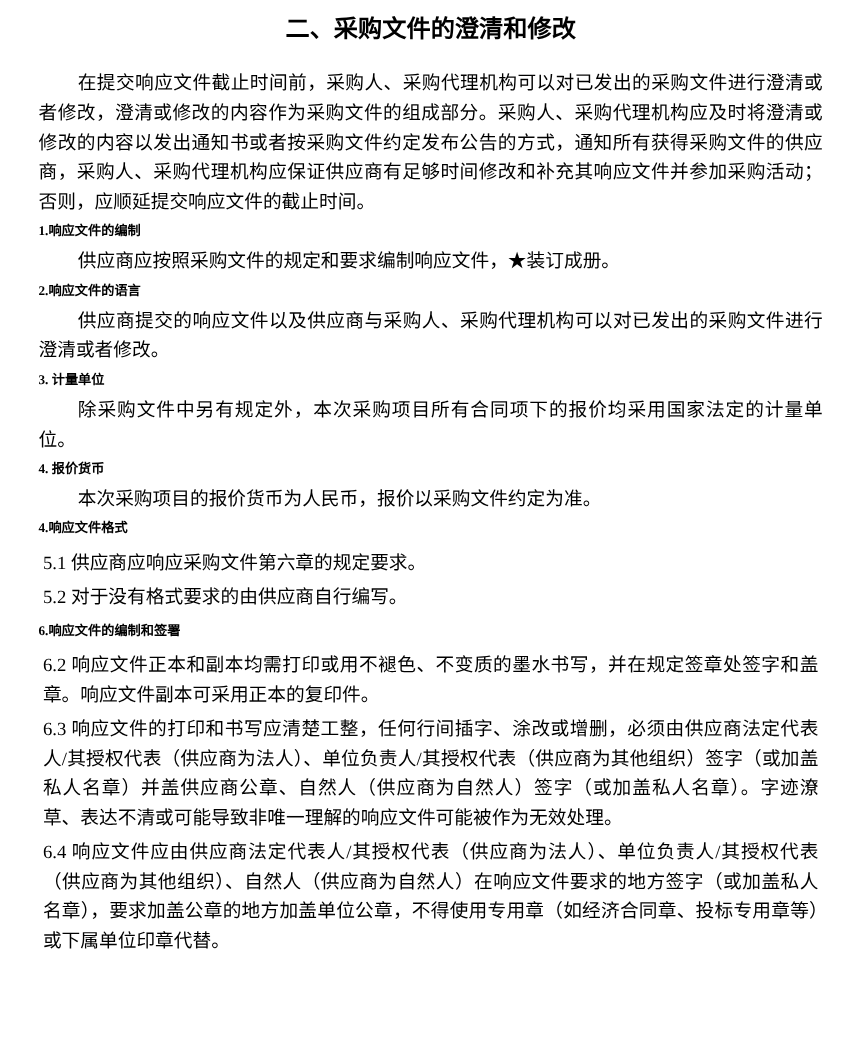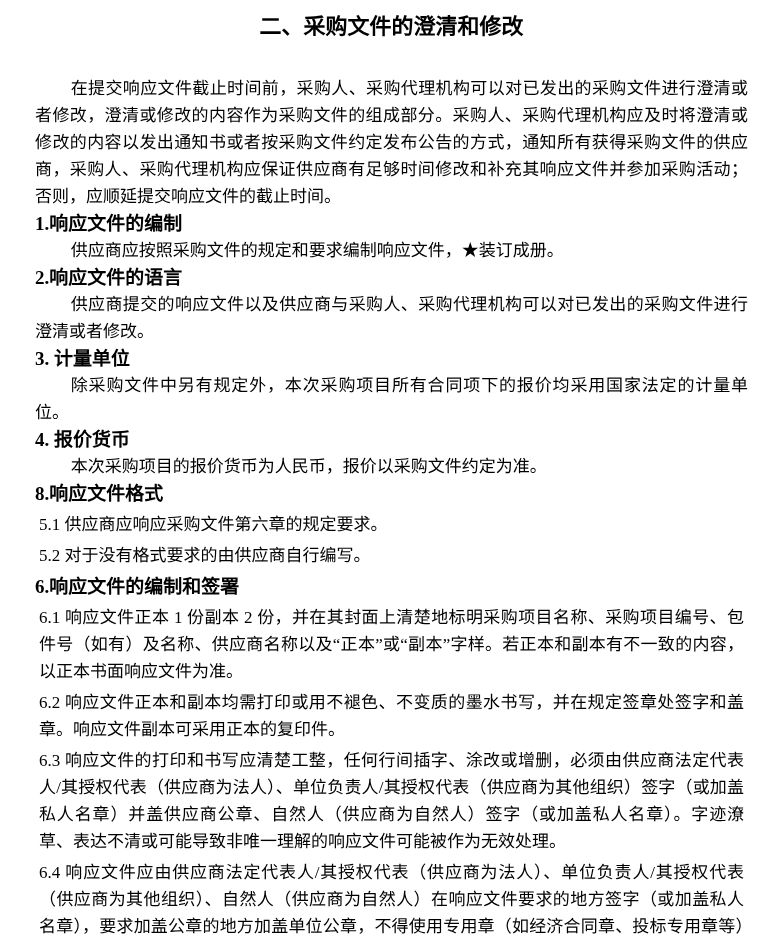--- a/index.html
+++ b/index.html
@@ -17,27 +17,27 @@
     color: #000000;
     font-family: "Liberation Serif", "DejaVu Serif", serif;
     font-size: 17px;
     line-height: 27px;
   }
   .doc-title {
     font-size: 22px;
     line-height: 30px;
     font-weight: bold;
     text-align: center;
-    margin: 0 0 33px 0;
+    margin: 0 0 20px 0;
   }
   .doc-title.second {
     margin: 16px 0 6px 0;
   }
   .sub-heading {
-    font-size: 19px;
+    font-size: 12px;
     line-height: 27px;
     font-weight: bold;
     margin: 0;
     text-align: left;
   }
   .para {
     margin: 0;
     text-align: justify;
   }
   .para.indent {
@@ -63,23 +63,22 @@
 
   <h2 class="sub-heading">2.响应文件的语言</h2>
   <p class="para indent">供应商提交的响应文件以及供应商与采购人、采购代理机构可以对已发出的采购文件进行澄清或者修改。</p>
 
   <h2 class="sub-heading">3. 计量单位</h2>
   <p class="para indent">除采购文件中另有规定外，本次采购项目所有合同项下的报价均采用国家法定的计量单位。</p>
 
   <h2 class="sub-heading">4. 报价货币</h2>
   <p class="para indent">本次采购项目的报价货币为人民币，报价以采购文件约定为准。</p>
 
-  <h2 class="sub-heading">8.响应文件格式</h2>
+  <h2 class="sub-heading">4.响应文件格式</h2>
   <p class="clause">5.1 供应商应响应采购文件第六章的规定要求。</p>
   <p class="clause">5.2 对于没有格式要求的由供应商自行编写。</p>
 
   <h2 class="sub-heading">6.响应文件的编制和签署</h2>
-  <p class="clause">6.1 响应文件正本 1 份副本 2 份，并在其封面上清楚地标明采购项目名称、采购项目编号、包件号（如有）及名称、供应商名称以及“正本”或“副本”字样。若正本和副本有不一致的内容，以正本书面响应文件为准。</p>
   <p class="clause">6.2 响应文件正本和副本均需打印或用不褪色、不变质的墨水书写，并在规定签章处签字和盖章。响应文件副本可采用正本的复印件。</p>
   <p class="clause">6.3 响应文件的打印和书写应清楚工整，任何行间插字、涂改或增删，必须由供应商法定代表人/其授权代表（供应商为法人）、单位负责人/其授权代表（供应商为其他组织）签字（或加盖私人名章）并盖供应商公章、自然人（供应商为自然人）签字（或加盖私人名章）。字迹潦草、表达不清或可能导致非唯一理解的响应文件可能被作为无效处理。</p>
   <p class="clause">6.4 响应文件应由供应商法定代表人/其授权代表（供应商为法人）、单位负责人/其授权代表（供应商为其他组织）、自然人（供应商为自然人）在响应文件要求的地方签字（或加盖私人名章），要求加盖公章的地方加盖单位公章，不得使用专用章（如经济合同章、投标专用章等）或下属单位印章代替。</p>
 
 </div>
 
 </body></html>

